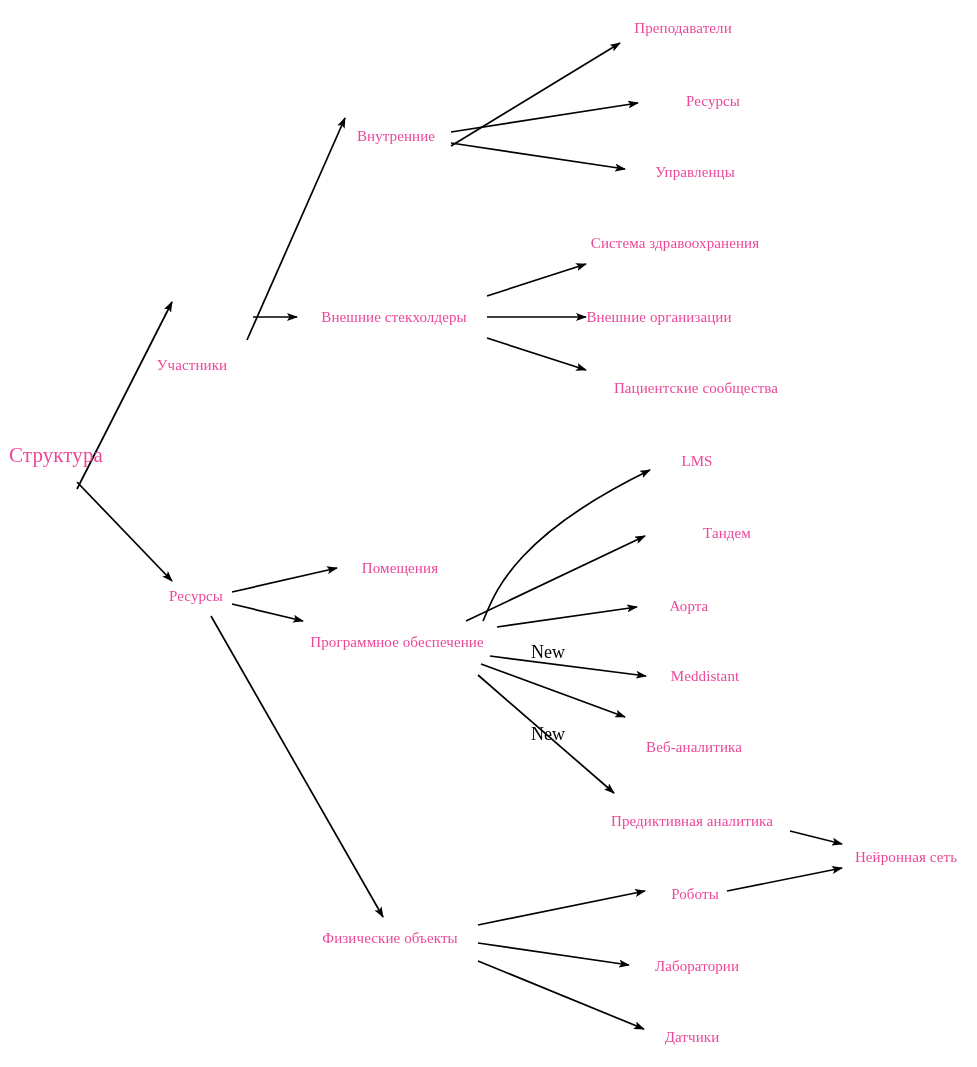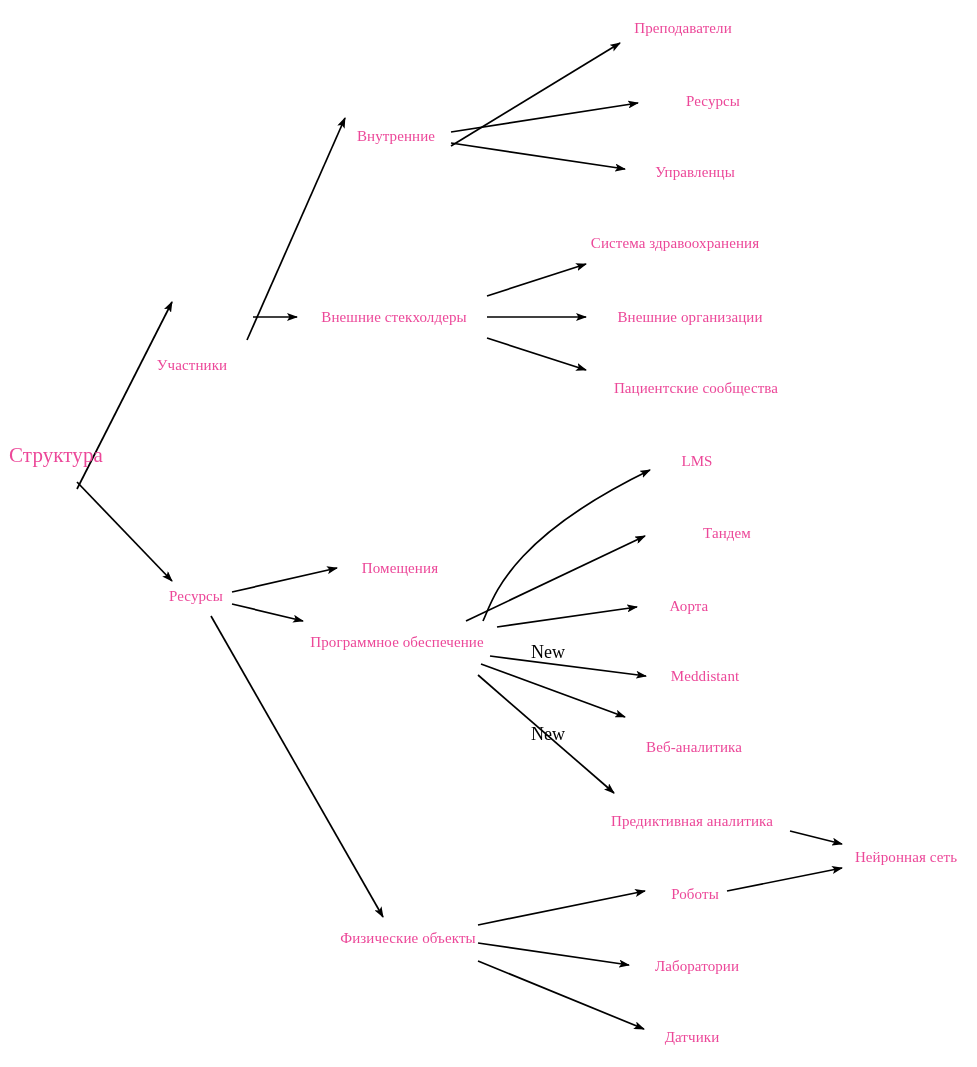--- a/index.html
+++ b/index.html
@@ -88,26 +88,26 @@
   </svg>
 
   <div id="node-layer">
       <div class="node-label root-node" style="left: 56px; top: 455px;">Структура</div>
       <div class="node-label" style="left: 192px; top: 317px; margin-top: 48px;">Участники</div>
       <div class="node-label" style="left: 196px; top: 596px;">Ресурсы</div>
       <div class="node-label" style="left: 396px; top: 136px;">Внутренние</div>
       <div class="node-label" style="left: 394px; top: 317px;">Внешние стекхолдеры</div>
       <div class="node-label" style="left: 400px; top: 568px;">Помещения</div>
       <div class="node-label" style="left: 397px; top: 642px;">Программное обеспечение</div>
-      <div class="node-label" style="left: 408px; top: 938px;">Физические объекты</div>
+      <div class="node-label" style="left: 390px; top: 938px;">Физические объекты</div>
       <div class="node-label" style="left: 683px; top: 28px;">Преподаватели</div>
       <div class="node-label" style="left: 713px; top: 101px;">Ресурсы</div>
       <div class="node-label" style="left: 695px; top: 172px;">Управленцы</div>
       <div class="node-label" style="left: 675px; top: 243px;">Система здравоохранения</div>
-      <div class="node-label" style="left: 690px; top: 317px;">Внешние организации</div>
+      <div class="node-label" style="left: 659px; top: 317px;">Внешние организации</div>
       <div class="node-label" style="left: 696px; top: 388px;">Пациентские сообщества</div>
       <div class="node-label" style="left: 697px; top: 461px;">LMS</div>
       <div class="node-label" style="left: 727px; top: 533px;">Тандем</div>
       <div class="node-label" style="left: 689px; top: 606px;">Аорта</div>
       <div class="node-label" style="left: 705px; top: 676px;">Meddistant</div>
       <div class="node-label" style="left: 694px; top: 747px;">Веб-аналитика</div>
       <div class="node-label" style="left: 692px; top: 821px;">Предиктивная аналитика</div>
       <div class="node-label" style="left: 695px; top: 894px;">Роботы</div>
       <div class="node-label" style="left: 697px; top: 966px;">Лаборатории</div>
       <div class="node-label" style="left: 692px; top: 1037px;">Датчики</div>

